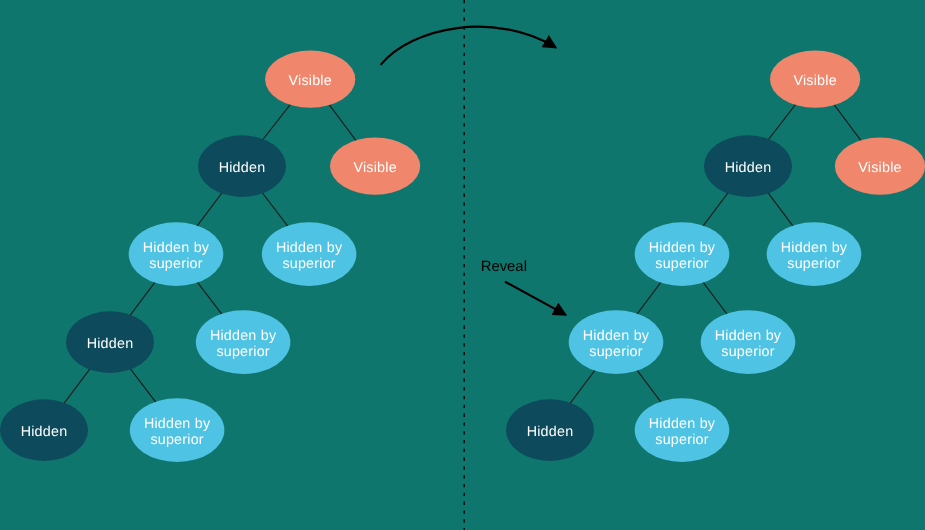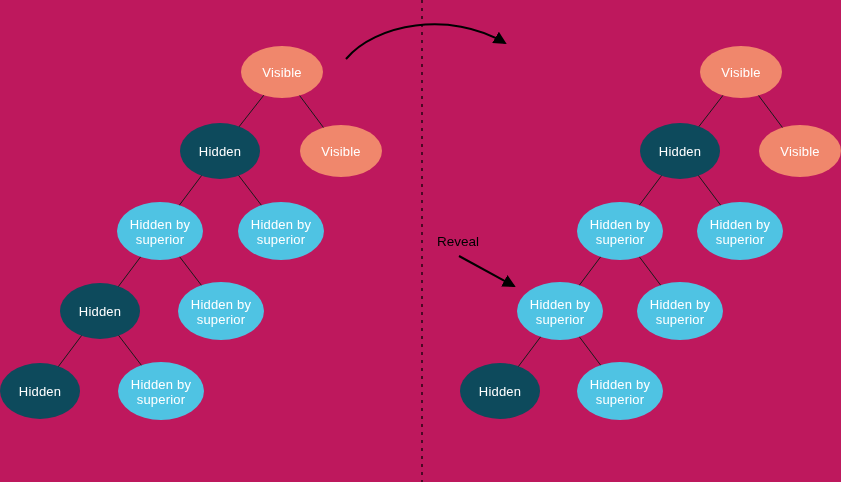--- a/index.html
+++ b/index.html
@@ -1,20 +1,20 @@
 <!DOCTYPE html>
 <html><head>
 <meta charset="utf-8">
 <style>
   html, body { margin: 0; padding: 0; background: #ffffff; }
   .canvas {
     position: relative;
     width: 841px;
     height: 482px;
-    background: #be185d;
+    background: #0f766e;
     font-family: "Liberation Sans", sans-serif;
     overflow: hidden;
   }
   svg { display: block; }
   .edge { stroke: #1b1b1b; stroke-width: 1; }
   .divider { stroke: #000000; stroke-width: 1.2; stroke-dasharray: 3 5; fill: none; }
   .arrow-path { stroke: #000000; stroke-width: 2; fill: none; }
   .node-label {
     font-family: "Liberation Sans", sans-serif;
     font-size: 13px;

